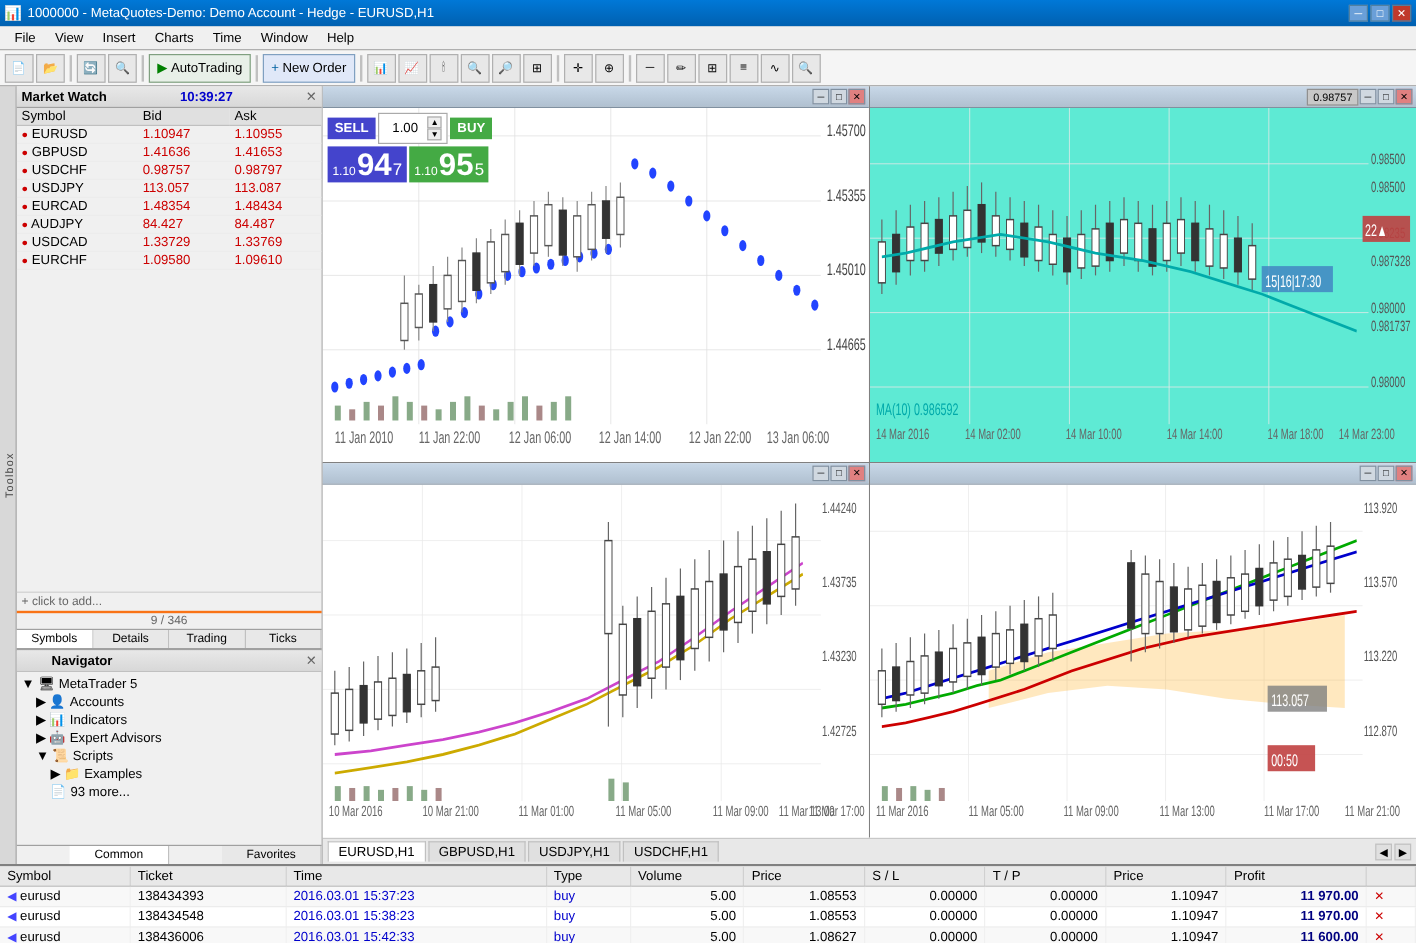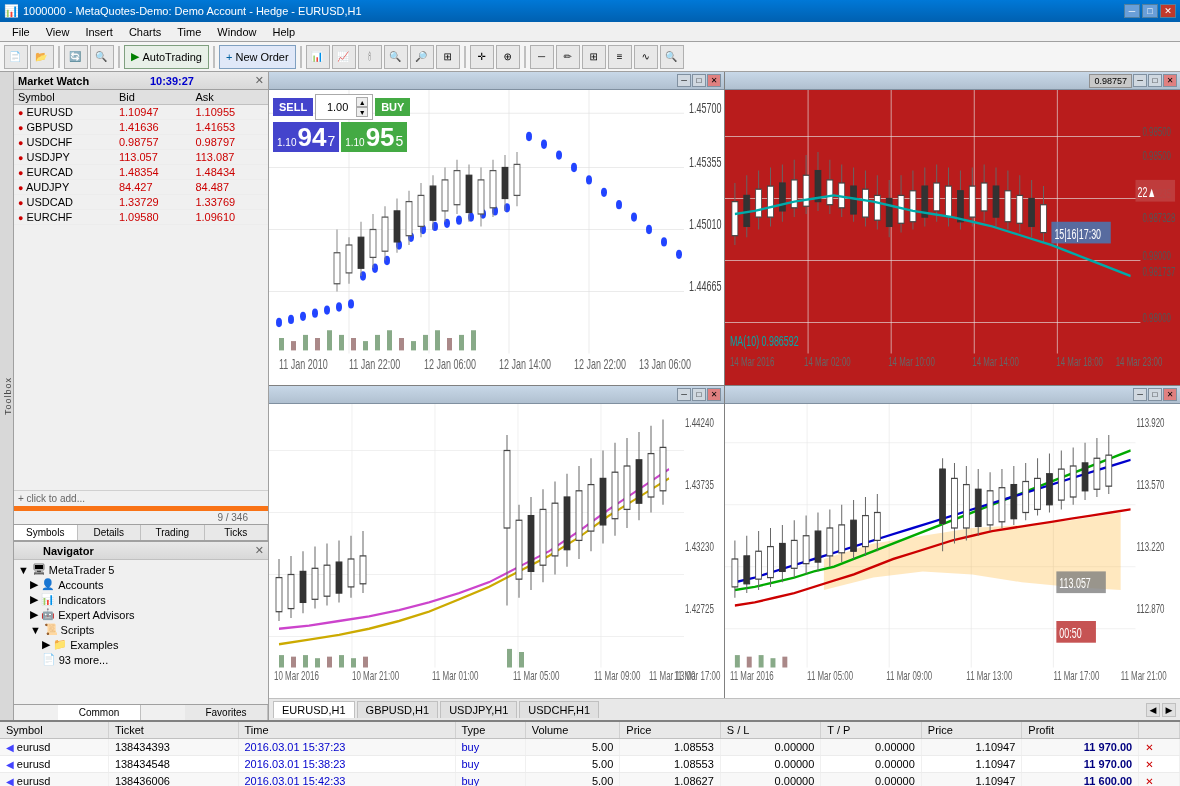--- a/index.html
+++ b/index.html
@@ -223,21 +223,21 @@
     <td><span style="color:#cc0000;font-size:9px;">●</span> EURCHF</td>
     <td class="bid">1.09580</td>
     <td class="ask">1.09610</td>
   </tr>
             </tbody>
         </table>
       </div>
       <div class="add-symbol">
         <span>+ click to add...</span>
       </div>
-      <div style="display:flex;justify-content:flex-end;padding:1px 20px;font-size:10px;color:#666;border-top:5px solid #f97316;">
+      <div style="display:flex;justify-content:center;padding:1px 4px;font-size:10px;color:#666;border-top:2px solid #f97316;">
         <span>9 / 346</span>
       </div>
       <div class="mw-tabs">
         <div class="mw-tab active">Symbols</div>
         <div class="mw-tab">Details</div>
         <div class="mw-tab">Trading</div>
         <div class="mw-tab">Ticks</div>
       </div>
     </div>
 
@@ -452,21 +452,21 @@
             <span style="font-size:8px;background:#4466aa;color:white;padding:1px 3px;">H1</span>
             <span>USDCHF,H1</span>
           </div>
           <div class="chart-controls">
             <div style="background:#c8c8c8;border:1px solid #909090;padding:1px 4px;font-size:9px;cursor:pointer;">0.98757</div>
             <div class="chart-ctrl-btn">─</div>
             <div class="chart-ctrl-btn">□</div>
             <div class="chart-ctrl-btn close-btn">✕</div>
           </div>
         </div>
-        <div class="chart-body" style="height:100%; background:#b91c1c; position:relative;">
+        <div class="chart-body" style="height:100%; background:#5eead4; position:relative;">
           <svg class="chart-svg" viewBox="0 0 460 190" preserveAspectRatio="none" style="width:100%;height:100%;display:block;">
 
             <line x1="0" y1="30" x2="420" y2="30" stroke="#e8e8e8" stroke-width="0.5"></line>
             <line x1="0" y1="70" x2="420" y2="70" stroke="#e8e8e8" stroke-width="0.5"></line>
             <line x1="0" y1="110" x2="420" y2="110" stroke="#e8e8e8" stroke-width="0.5"></line>
             <line x1="0" y1="150" x2="420" y2="150" stroke="#e8e8e8" stroke-width="0.5"></line>
             <line x1="84" y1="0" x2="84" y2="170" stroke="#e8e8e8" stroke-width="0.5"></line>
             <line x1="168" y1="0" x2="168" y2="170" stroke="#e8e8e8" stroke-width="0.5"></line>
             <line x1="252" y1="0" x2="252" y2="170" stroke="#e8e8e8" stroke-width="0.5"></line>
             <line x1="336" y1="0" x2="336" y2="170" stroke="#e8e8e8" stroke-width="0.5"></line>

